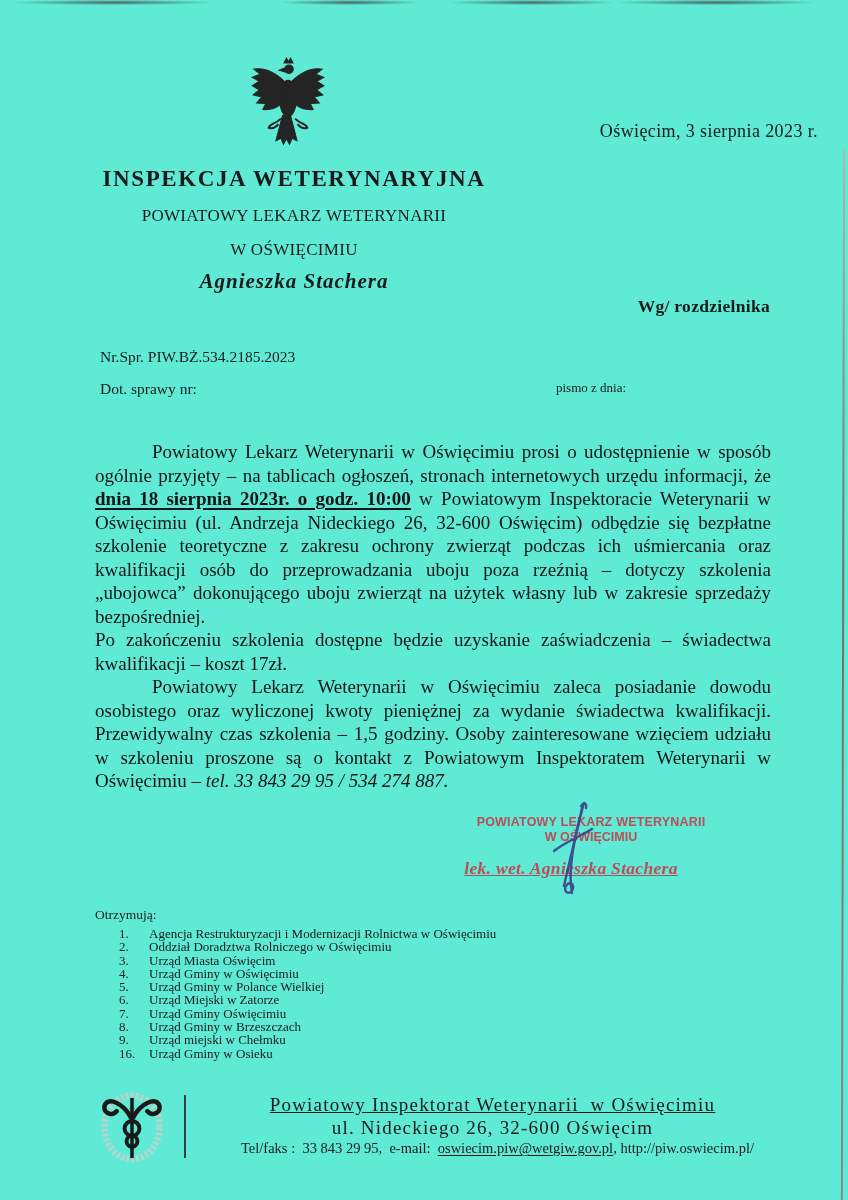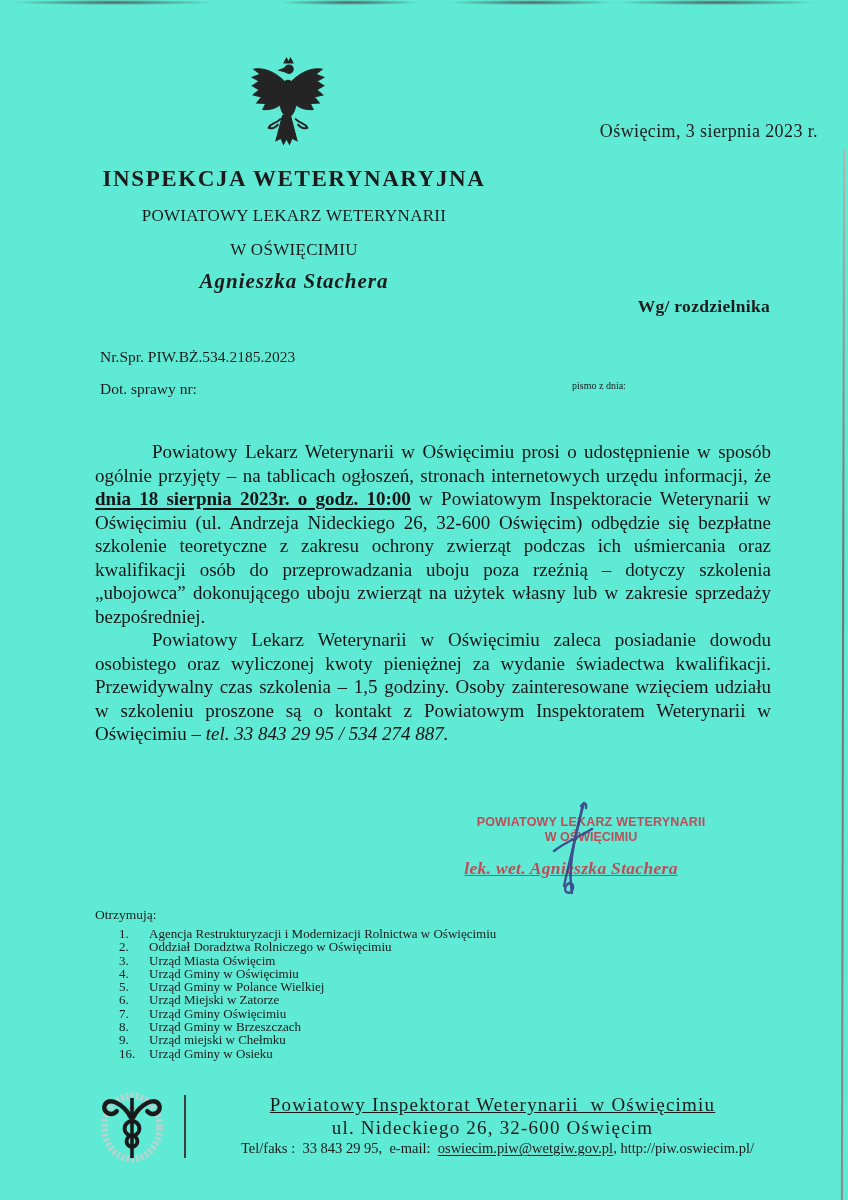--- a/index.html
+++ b/index.html
@@ -16,21 +16,21 @@
     background:linear-gradient(#b5b5b5,#6f6f6f 40%,#8a8a8a);transform:rotate(.12deg);}
   
   .date-line{right:30px;top:121px;font-size:18px;letter-spacing:.4px;}
   .org{left:95px;top:166px;width:398px;text-align:center;}
   .org-title{font-size:23px;font-weight:bold;letter-spacing:1.6px;}
   .org-sub{font-size:17px;margin-top:14px;letter-spacing:.3px;}
   .org-name{font-size:21px;font-weight:bold;font-style:italic;letter-spacing:1px;margin-top:9px;}
   .wg{right:78px;top:296px;font-size:17.5px;font-weight:bold;letter-spacing:.3px;}
   .ref-nr{left:100px;top:348px;font-size:15.5px;}
   .ref-dot{left:100px;top:380px;font-size:15.5px;}
-  .ref-pismo{left:556px;top:380px;font-size:10px;margin-left:16px;}
+  .ref-pismo{left:556px;top:380px;font-size:13px;}
   
   .body-text{left:95px;top:440px;width:676px;font-size:19px;line-height:23.5px;
     text-align:justify;color:#151515;}
   .body-text p{margin:0;}
   .ind{text-indent:57px;}
   .hl{font-weight:bold;text-decoration:underline;text-decoration-thickness:2px;text-underline-offset:3px;}
   .tel{font-style:italic;}
   
   .stamp{left:468px;top:815px;width:246px;text-align:center;color:#c4404e;
     font-family:"Liberation Sans", sans-serif;font-weight:bold;opacity:.92;}
@@ -88,20 +88,21 @@
   </div>
 
   <div class="abs wg">Wg/ rozdzielnika</div>
 
   <div class="abs ref-nr">Nr.Spr. PIW.BŻ.534.2185.2023</div>
   <div class="abs ref-dot">Dot. sprawy nr:</div>
   <div class="abs ref-pismo">pismo z dnia:</div>
 
   <div class="abs body-text">
     <p class="ind"><span>Powiatowy Lekarz Weterynarii w Oświęcimiu prosi o udostępnienie w sposób ogólnie przyjęty – na tablicach ogłoszeń, stronach internetowych urzędu informacji, że </span><span class="hl">dnia 18 sierpnia 2023r. o godz. 10:00</span><span> w Powiatowym Inspektoracie Weterynarii w Oświęcimiu (ul. Andrzeja Nideckiego 26, 32-600 Oświęcim) odbędzie się bezpłatne szkolenie teoretyczne z zakresu ochrony zwierząt podczas ich uśmiercania oraz kwalifikacji osób do przeprowadzania uboju poza rzeźnią – dotyczy szkolenia „ubojowca” dokonującego uboju zwierząt na użytek własny lub w zakresie sprzedaży bezpośredniej.</span></p>
+    <p>Po zakończeniu szkolenia dostępne będzie uzyskanie zaświadczenia – świadectwa kwalifikacji – koszt 17zł.</p>
     <p class="ind"><span>Powiatowy Lekarz Weterynarii w Oświęcimiu zaleca posiadanie dowodu osobistego oraz wyliczonej kwoty pieniężnej za wydanie świadectwa kwalifikacji. Przewidywalny czas szkolenia – 1,5 godziny. Osoby zainteresowane wzięciem udziału w szkoleniu proszone są o kontakt z Powiatowym Inspektoratem Weterynarii w Oświęcimiu – </span><span class="tel">tel. 33 843 29 95 / 534 274 887.</span></p>
   </div>
 
   <div class="abs stamp">
     <div class="stamp-l1">POWIATOWY LEKARZ WETERYNARII</div>
     <div class="stamp-l2">W OŚWIĘCIMIU</div>
   </div>
   <div class="abs stamp-name">lek. wet. Agnieszka Stachera</div>
 
   <div class="abs" style="left:545px;top:796px;width:60px;height:102px;">

